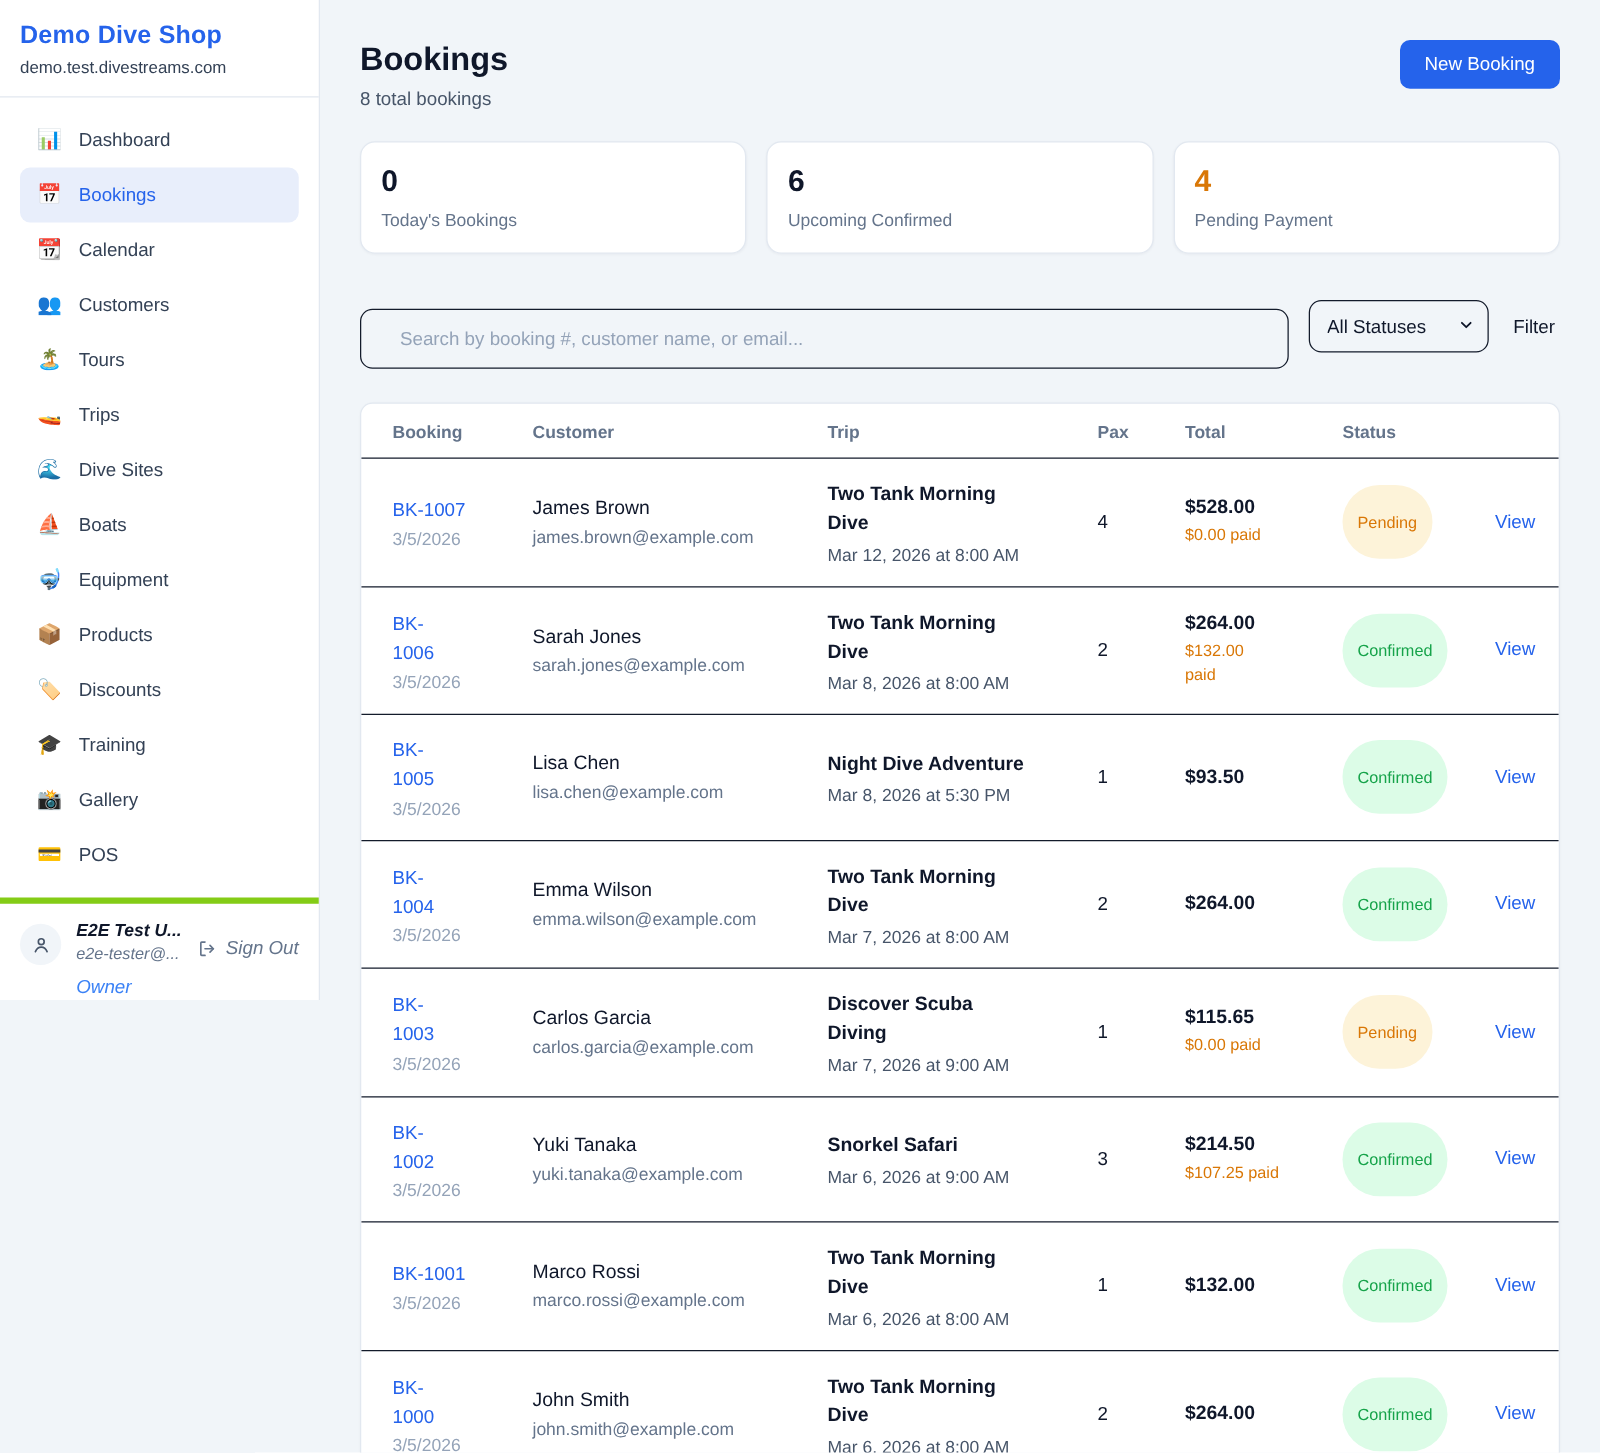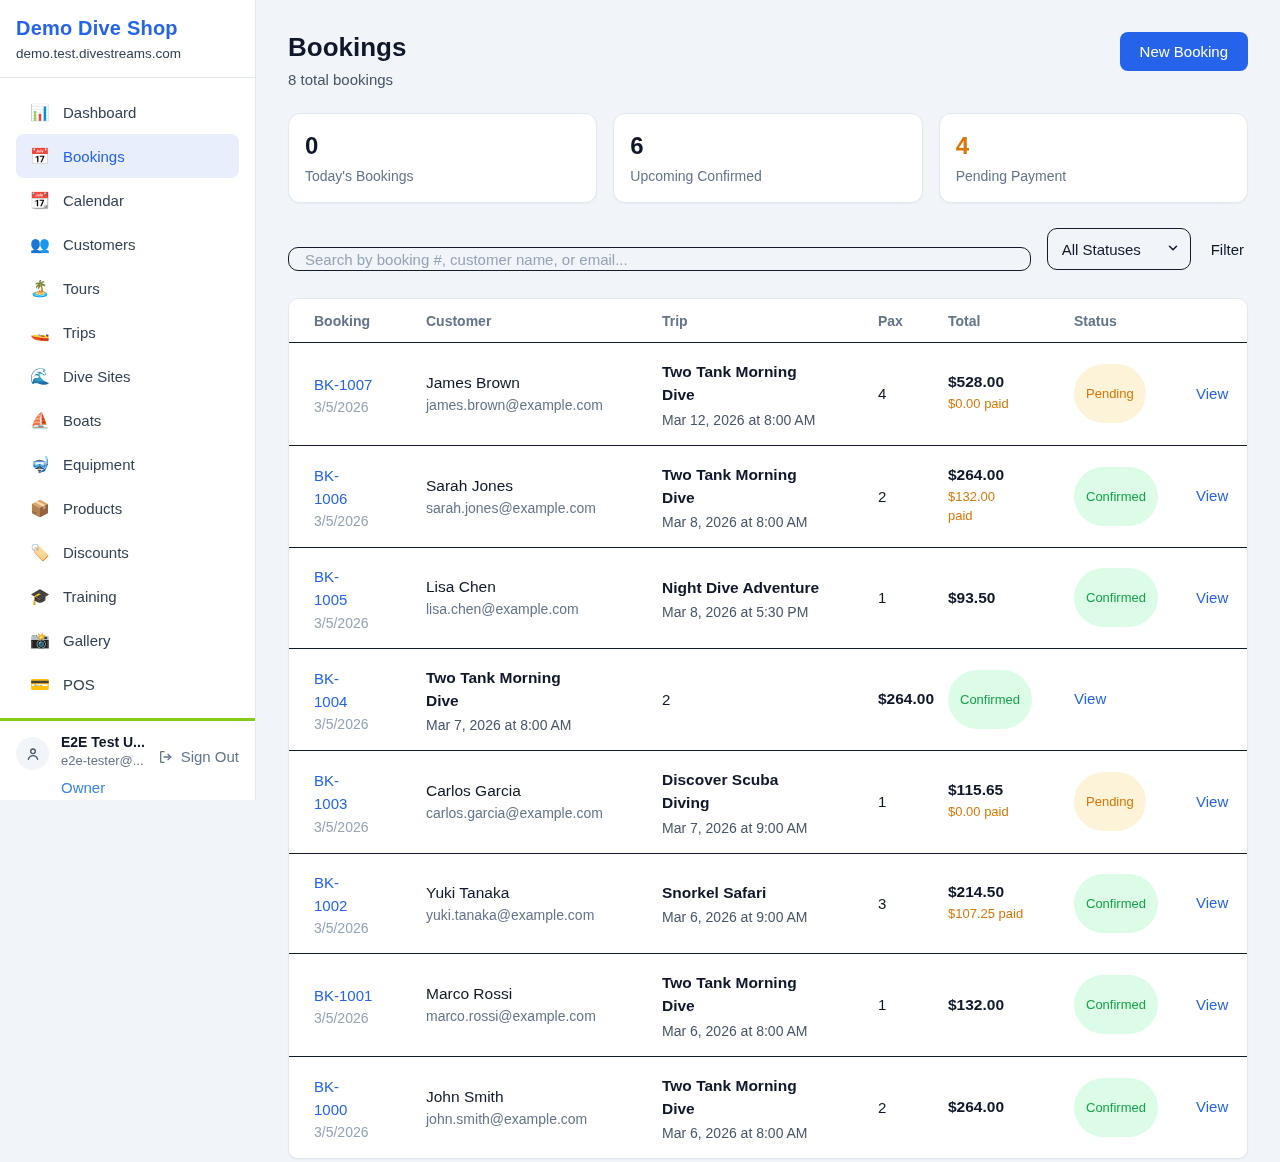--- a/index.html
+++ b/index.html
@@ -21,22 +21,22 @@
   .brand-domain { margin-top:6px; font-size:13.5px; color:#334155; }
   .nav { list-style:none; padding:12px 16px; flex:1; }
   .nav-item {
     display:flex; align-items:center; gap:13px; height:44px;
     padding:0 14px; border-radius:8px; cursor:pointer;
     font-size:15px; color:#334155;
   }
   .nav-item .nav-icon { font-size:16px; width:20px; text-align:center; }
   .nav-item.active { background:#e8eefb; color:var(--accent_blue,#2563eb); font-weight:500; }
   .side-footer {
-    border-top:3px solid #84cc16; padding:13px 16px 12px;
-    display:flex; align-items:flex-start; gap:12px;
+    border-top:5px solid #84cc16; padding:13px 16px 12px;
+    display:flex; align-items:flex-start; gap:12px;font-style:italic;
   }
   .avatar {
     width:33px; height:33px; border-radius:50%; background:#f1f5f9;
     display:flex; align-items:center; justify-content:center; flex:none; margin-top:3px;
   }
   .user-col { flex:1; min-width:0; }
   .user-name { font-size:14px; font-weight:bold; color:#0f172a; }
   .user-email { font-size:13px; color:#64748b; margin-top:3px; }
   .user-role { font-size:15px; color:#3b82f6; margin-top:11px; }
   .signout {
@@ -56,22 +56,22 @@
   .stats { display:flex; gap:16px; margin-top:25px; }
   .stat-card {
     flex:1; background:#fff; border:1px solid #e2e8f0; border-radius:12px;
     padding:18px 16px; box-shadow:0 1px 2px rgba(15,23,42,.04);
   }
   .stat-value { font-size:24px; font-weight:bold; color:#0f172a; }
   .stat-value.orange { color:var(--pending_text,#d97706); }
   .stat-label { margin-top:8px; font-size:14px; color:#64748b; }
   .controls { display:flex; align-items:center; gap:16px; margin-top:24px; }
   .search-input {
-    flex:1; height:24px; border:1.5px solid #131b2b; border-radius:10px;
-    background:transparent; padding:0 16px; font-size:15px; color:#0f172a;
+    flex:1; height:48px; border:1.5px solid #131b2b; border-radius:10px;
+    background:transparent; padding:0 31px; font-size:15px; color:#0f172a;
     font-family:inherit; outline:none;margin-top:20px;
   }
   .search-input::placeholder { color:#94a3b8; }
   .select-wrap { position:relative; flex:none; }
   .status-select {
     height:42px; width:144px; border:1.5px solid #131b2b; border-radius:10px;
     background:transparent; font-size:15px; color:#0f172a; padding:0 30px 0 14px;
     appearance:none; -webkit-appearance:none; font-family:inherit; cursor:pointer; outline:none;
   }
   .select-chevron { position:absolute; right:11px; top:13px; pointer-events:none; color:#0f172a; }
@@ -341,20 +341,24 @@
       <a class="view-link" href="#">View</a>
     </div>
   </div>
 
   <div class="trow tbody-row">
     <div>
       <a class="bk-link pre" href="#">BK-
 1004</a>
       <div class="bk-date">3/5/2026</div>
     </div>
+    <div>
+      <div class="cust-name">Emma Wilson</div>
+      <div class="cust-email">emma.wilson@example.com</div>
+    </div>
     <div class="trip-cell">
       <div class="trip-name pre">Two Tank Morning
 Dive</div>
       <div class="trip-date">Mar 7, 2026 at 8:00 AM</div>
     </div>
     <div class="pax">2</div>
     <div class="total-cell">
       <div class="total">$264.00</div>
 
     </div>

